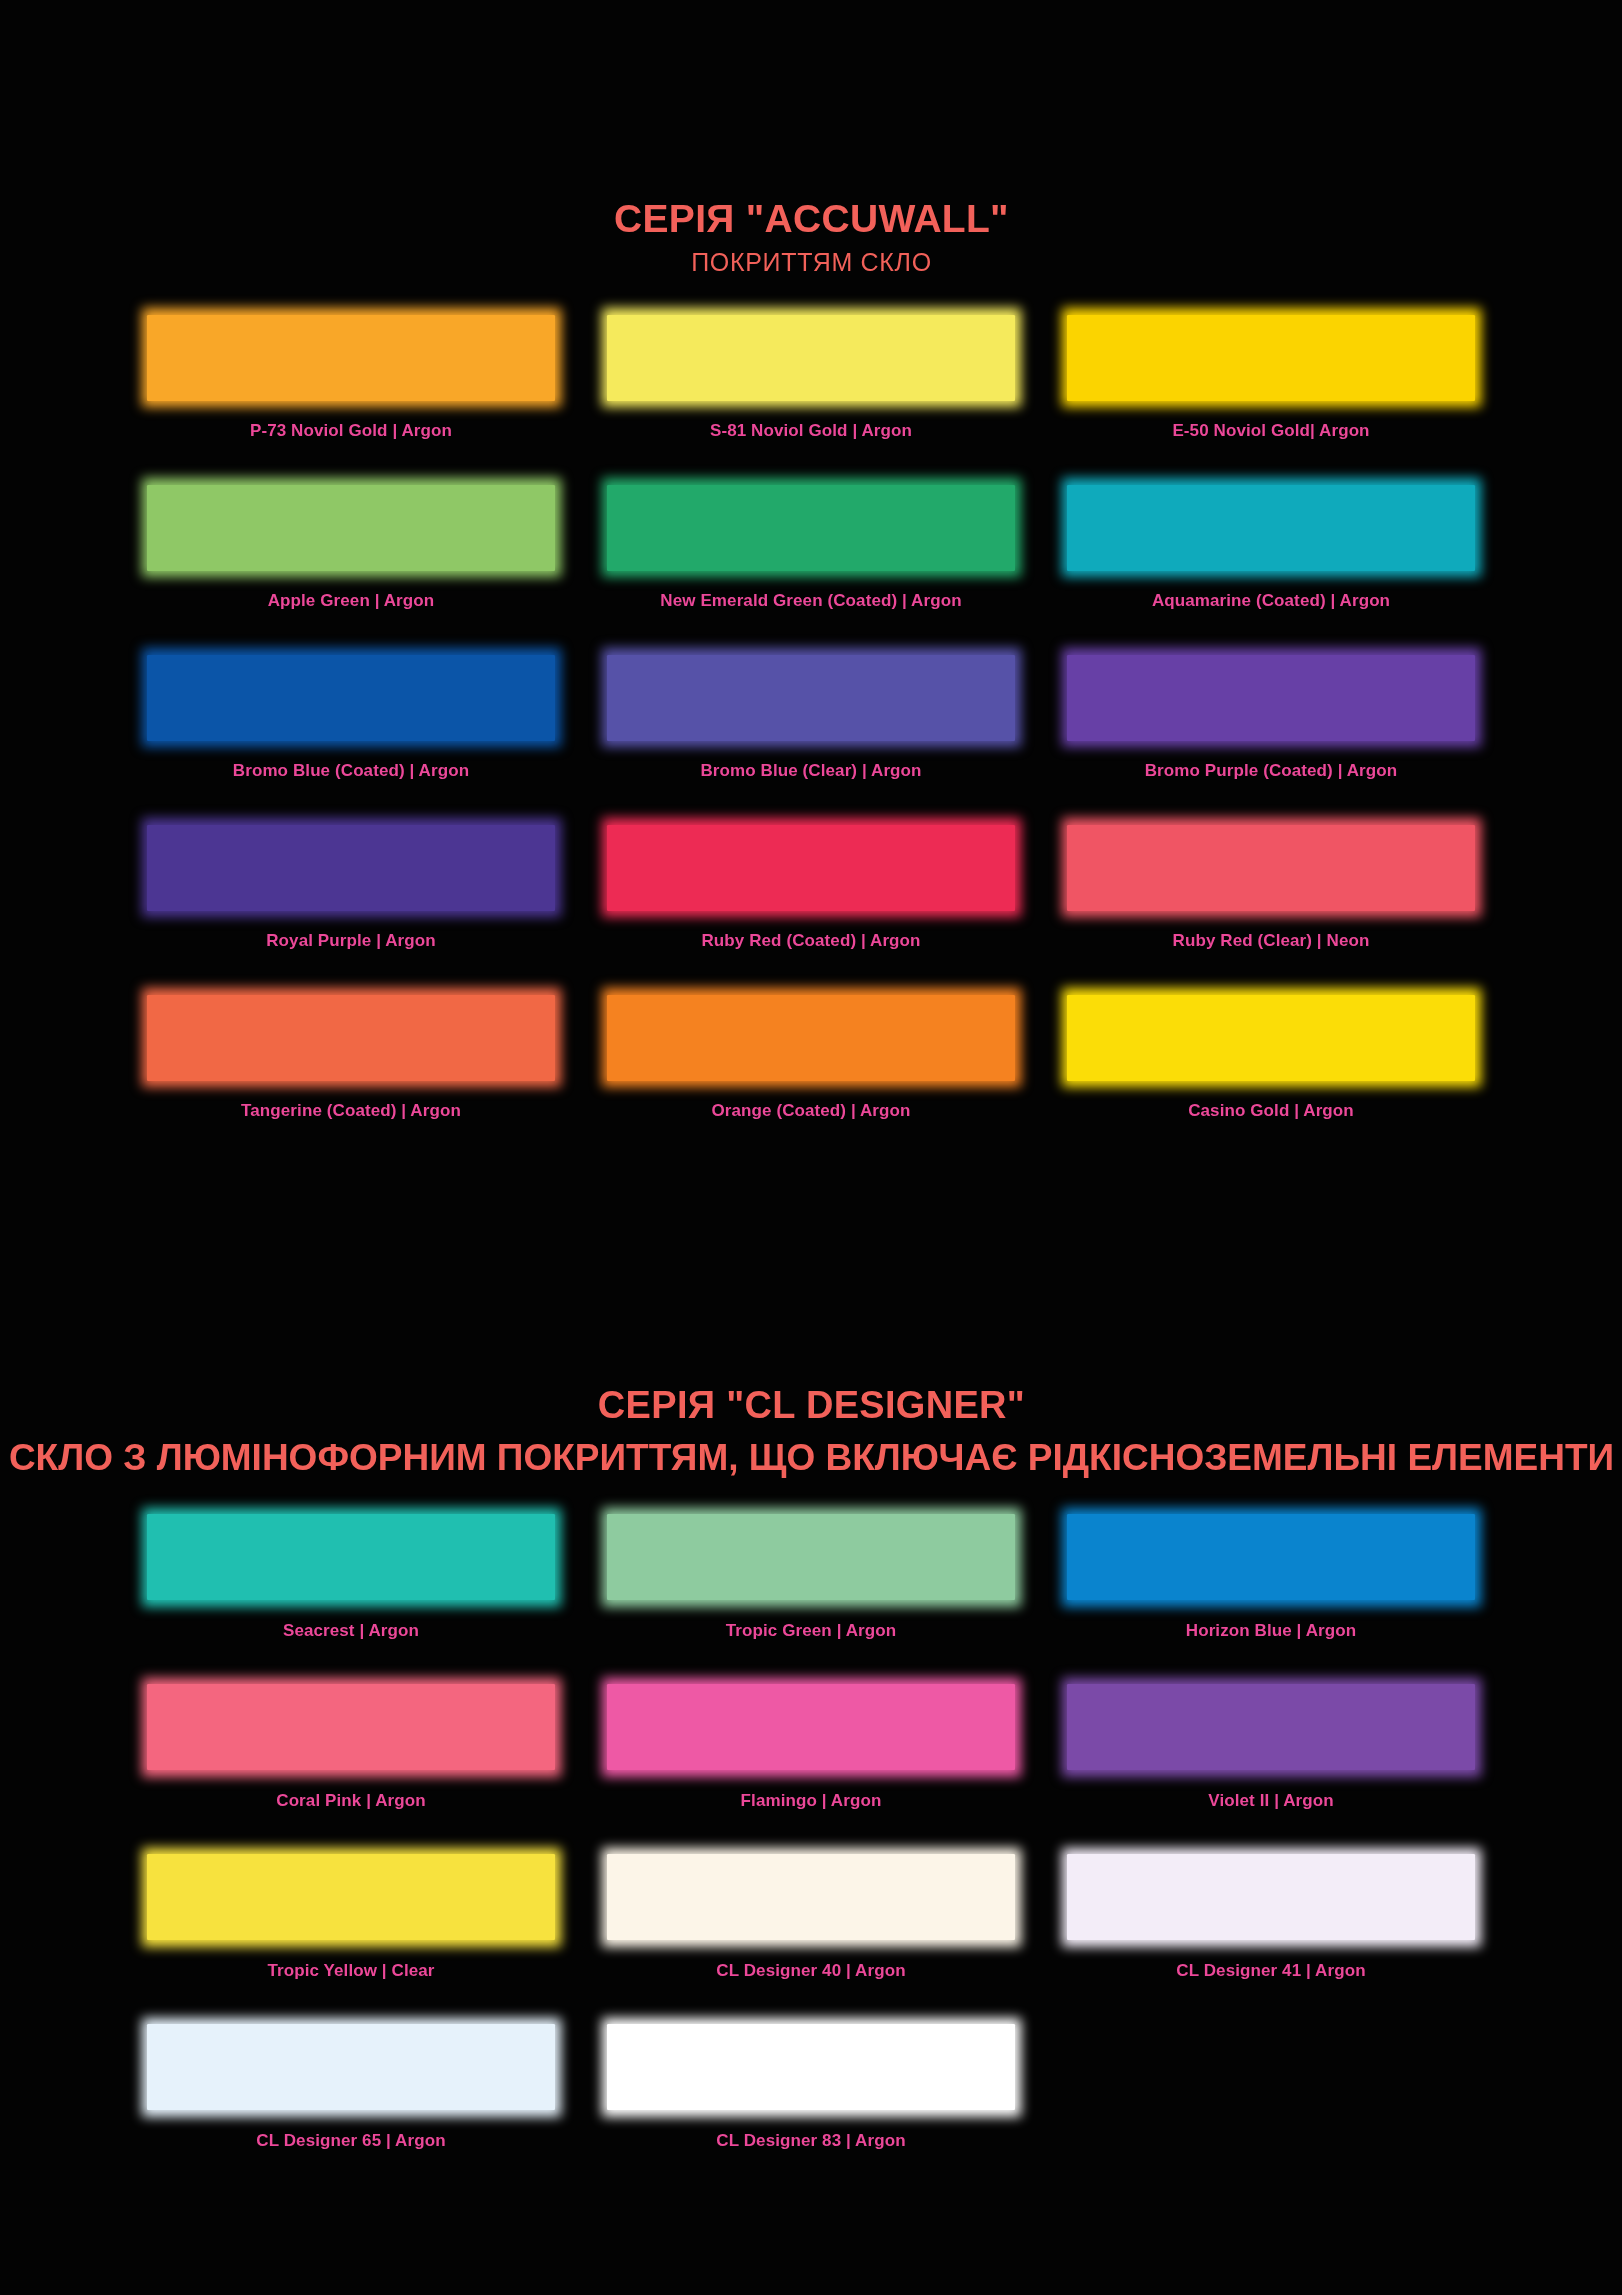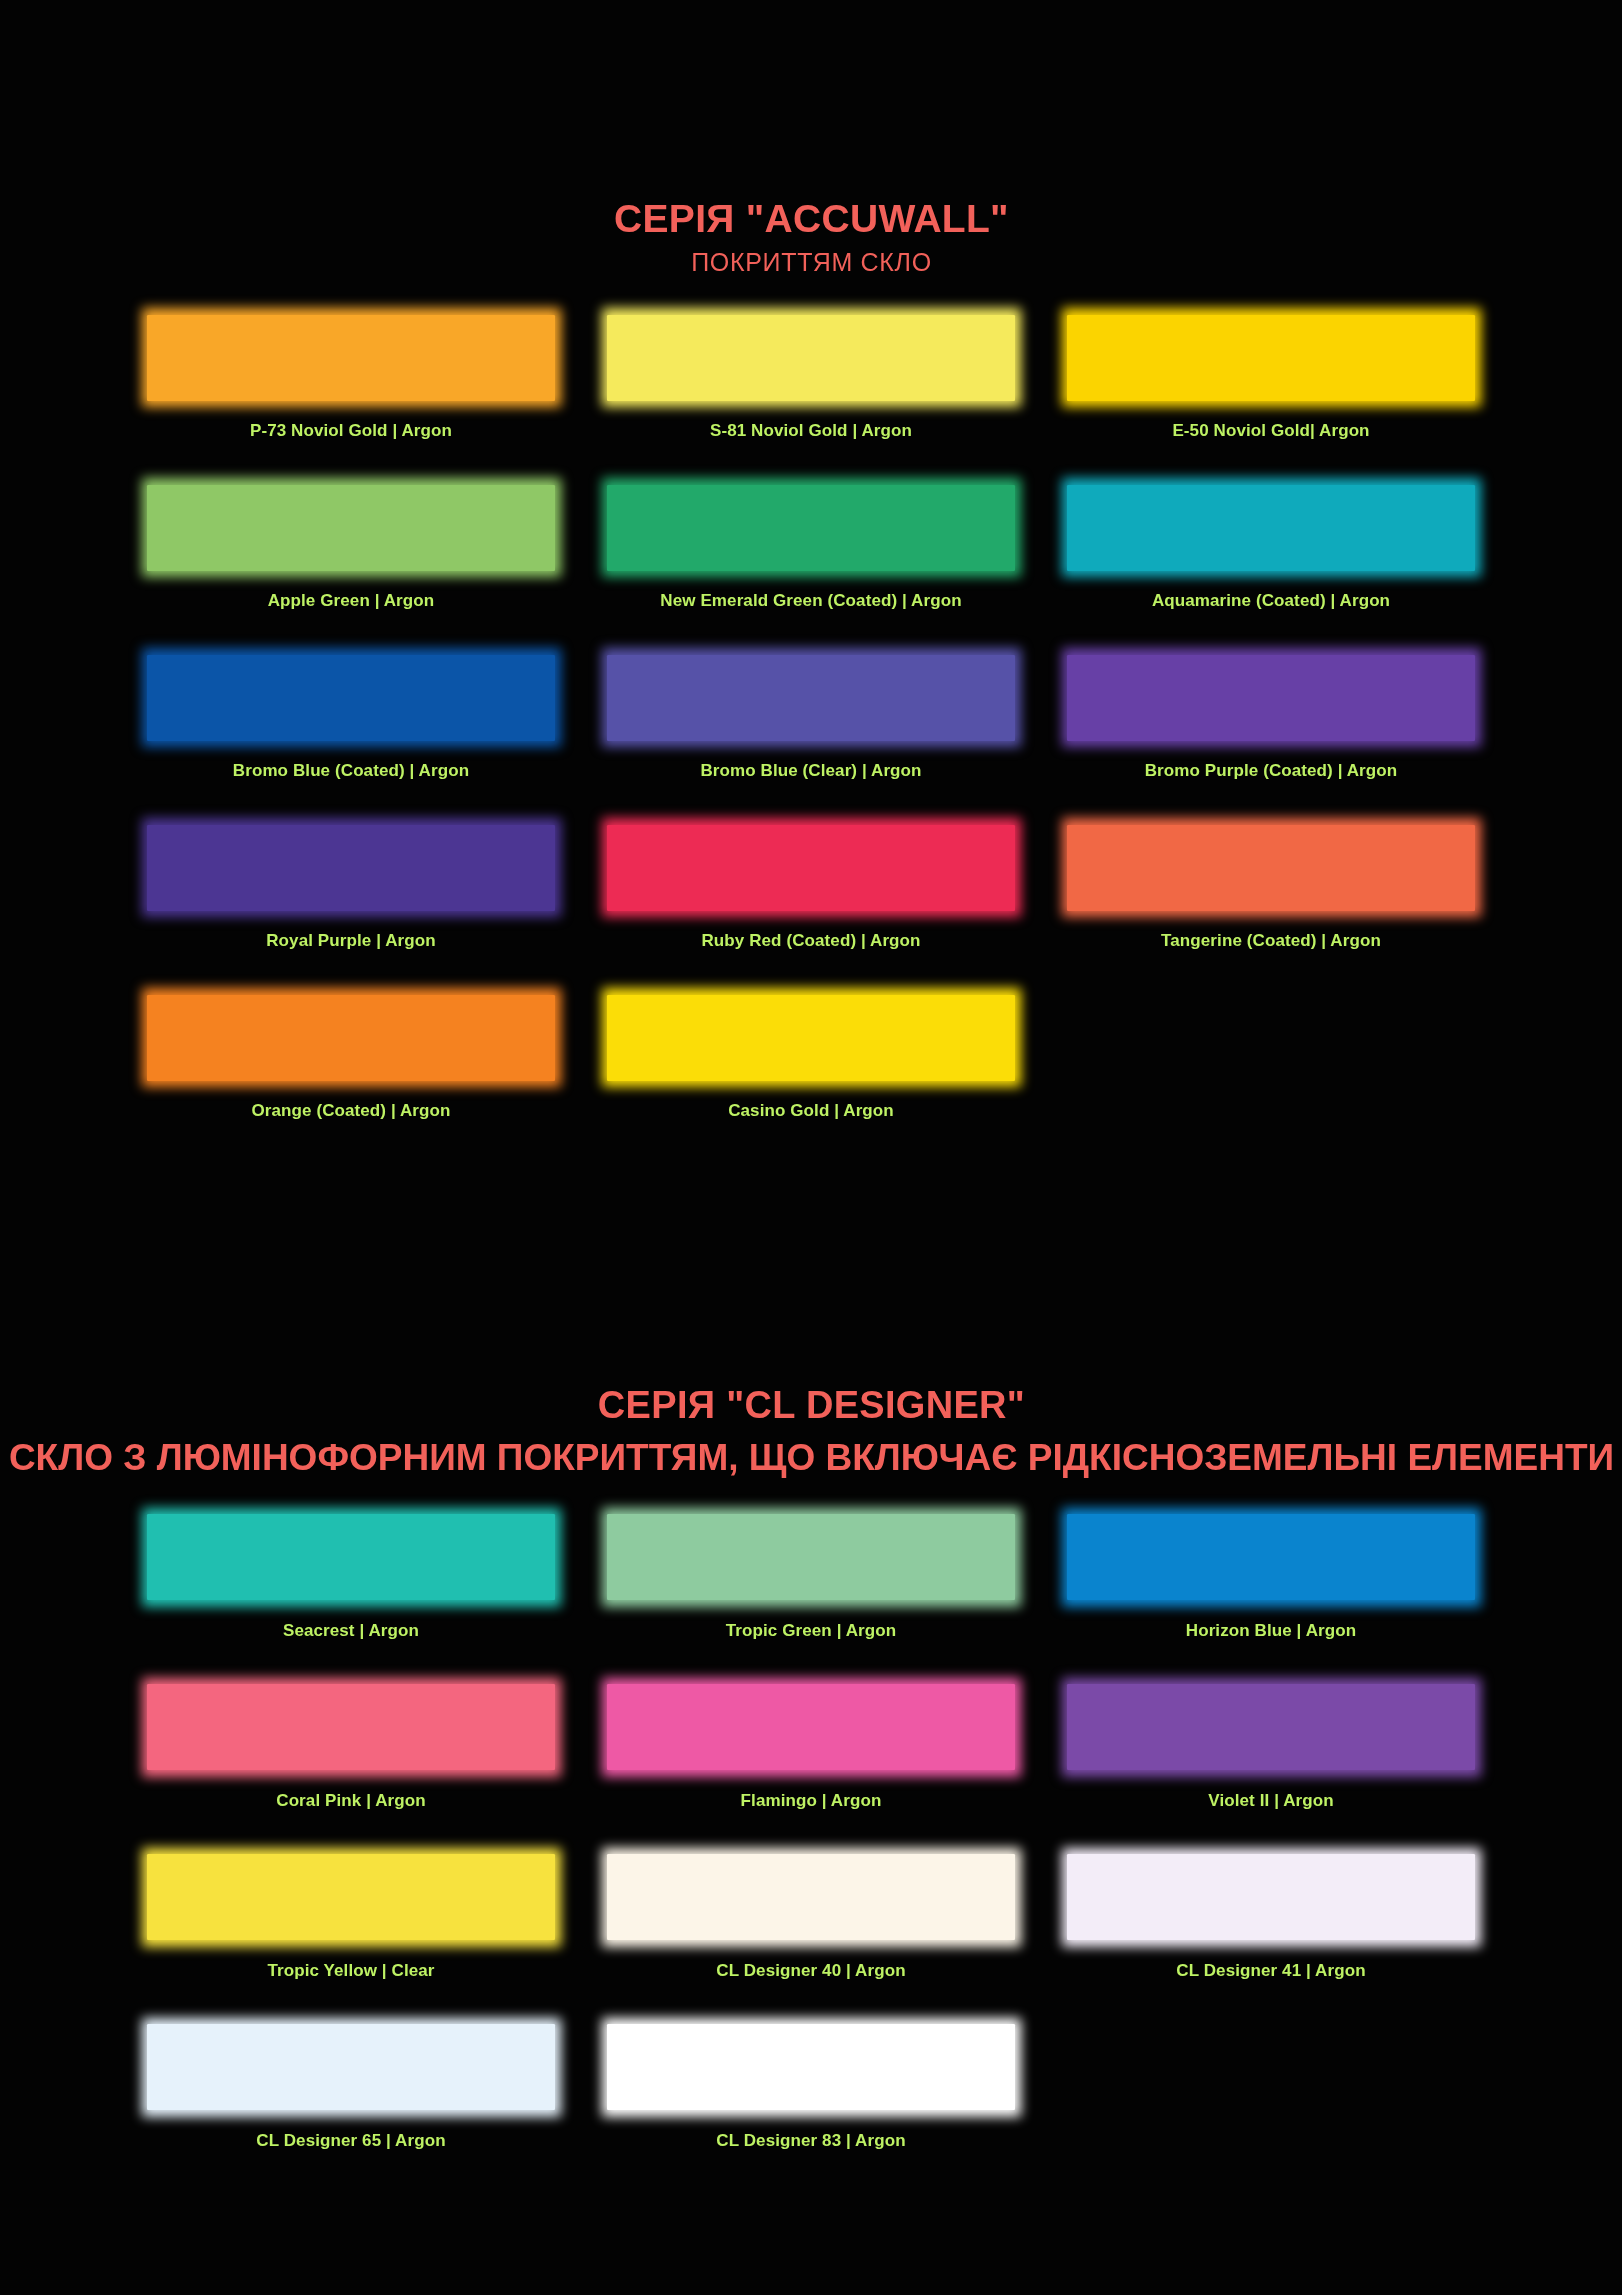--- a/index.html
+++ b/index.html
@@ -103,21 +103,21 @@
     position: absolute;
     left: 5.2px;
     top: 6.5px;
     width: 408px;
     height: 86px;
     border-radius: 1.3px;
   }
 
   .cell-label {
     margin-top: 14.4px;
-    color: #bef264;
+    color: #ec4899;
     font-size: 17px;
     font-weight: bold;
     letter-spacing: 0.1px;
     text-align: center;
     font-family: "Liberation Sans", sans-serif;
     white-space: nowrap;
   }
 
   .grid-accuwall { margin-top: 31px; }
   .grid-cldesigner { margin-top: 34px; }
@@ -206,20 +206,27 @@
         </div>
         <div class="cell">
           <div class="swatch-wrap">
             <div class="swatch" style="background: rgb(237, 43, 84);"></div>
             <div class="swatch-core" style="background: rgb(237, 43, 84);"></div>
           </div>
           <div class="cell-label">Ruby Red (Coated) | Argon</div>
         </div>
         <div class="cell">
           <div class="swatch-wrap">
+            <div class="swatch" style="background: rgb(240, 85, 100);"></div>
+            <div class="swatch-core" style="background: rgb(240, 85, 100);"></div>
+          </div>
+          <div class="cell-label">Ruby Red (Clear) | Neon</div>
+        </div>
+        <div class="cell">
+          <div class="swatch-wrap">
             <div class="swatch" style="background: rgb(241, 104, 69);"></div>
             <div class="swatch-core" style="background: rgb(241, 104, 69);"></div>
           </div>
           <div class="cell-label">Tangerine (Coated) | Argon</div>
         </div>
         <div class="cell">
           <div class="swatch-wrap">
             <div class="swatch" style="background: rgb(245, 130, 32);"></div>
             <div class="swatch-core" style="background: rgb(245, 130, 32);"></div>
           </div>

